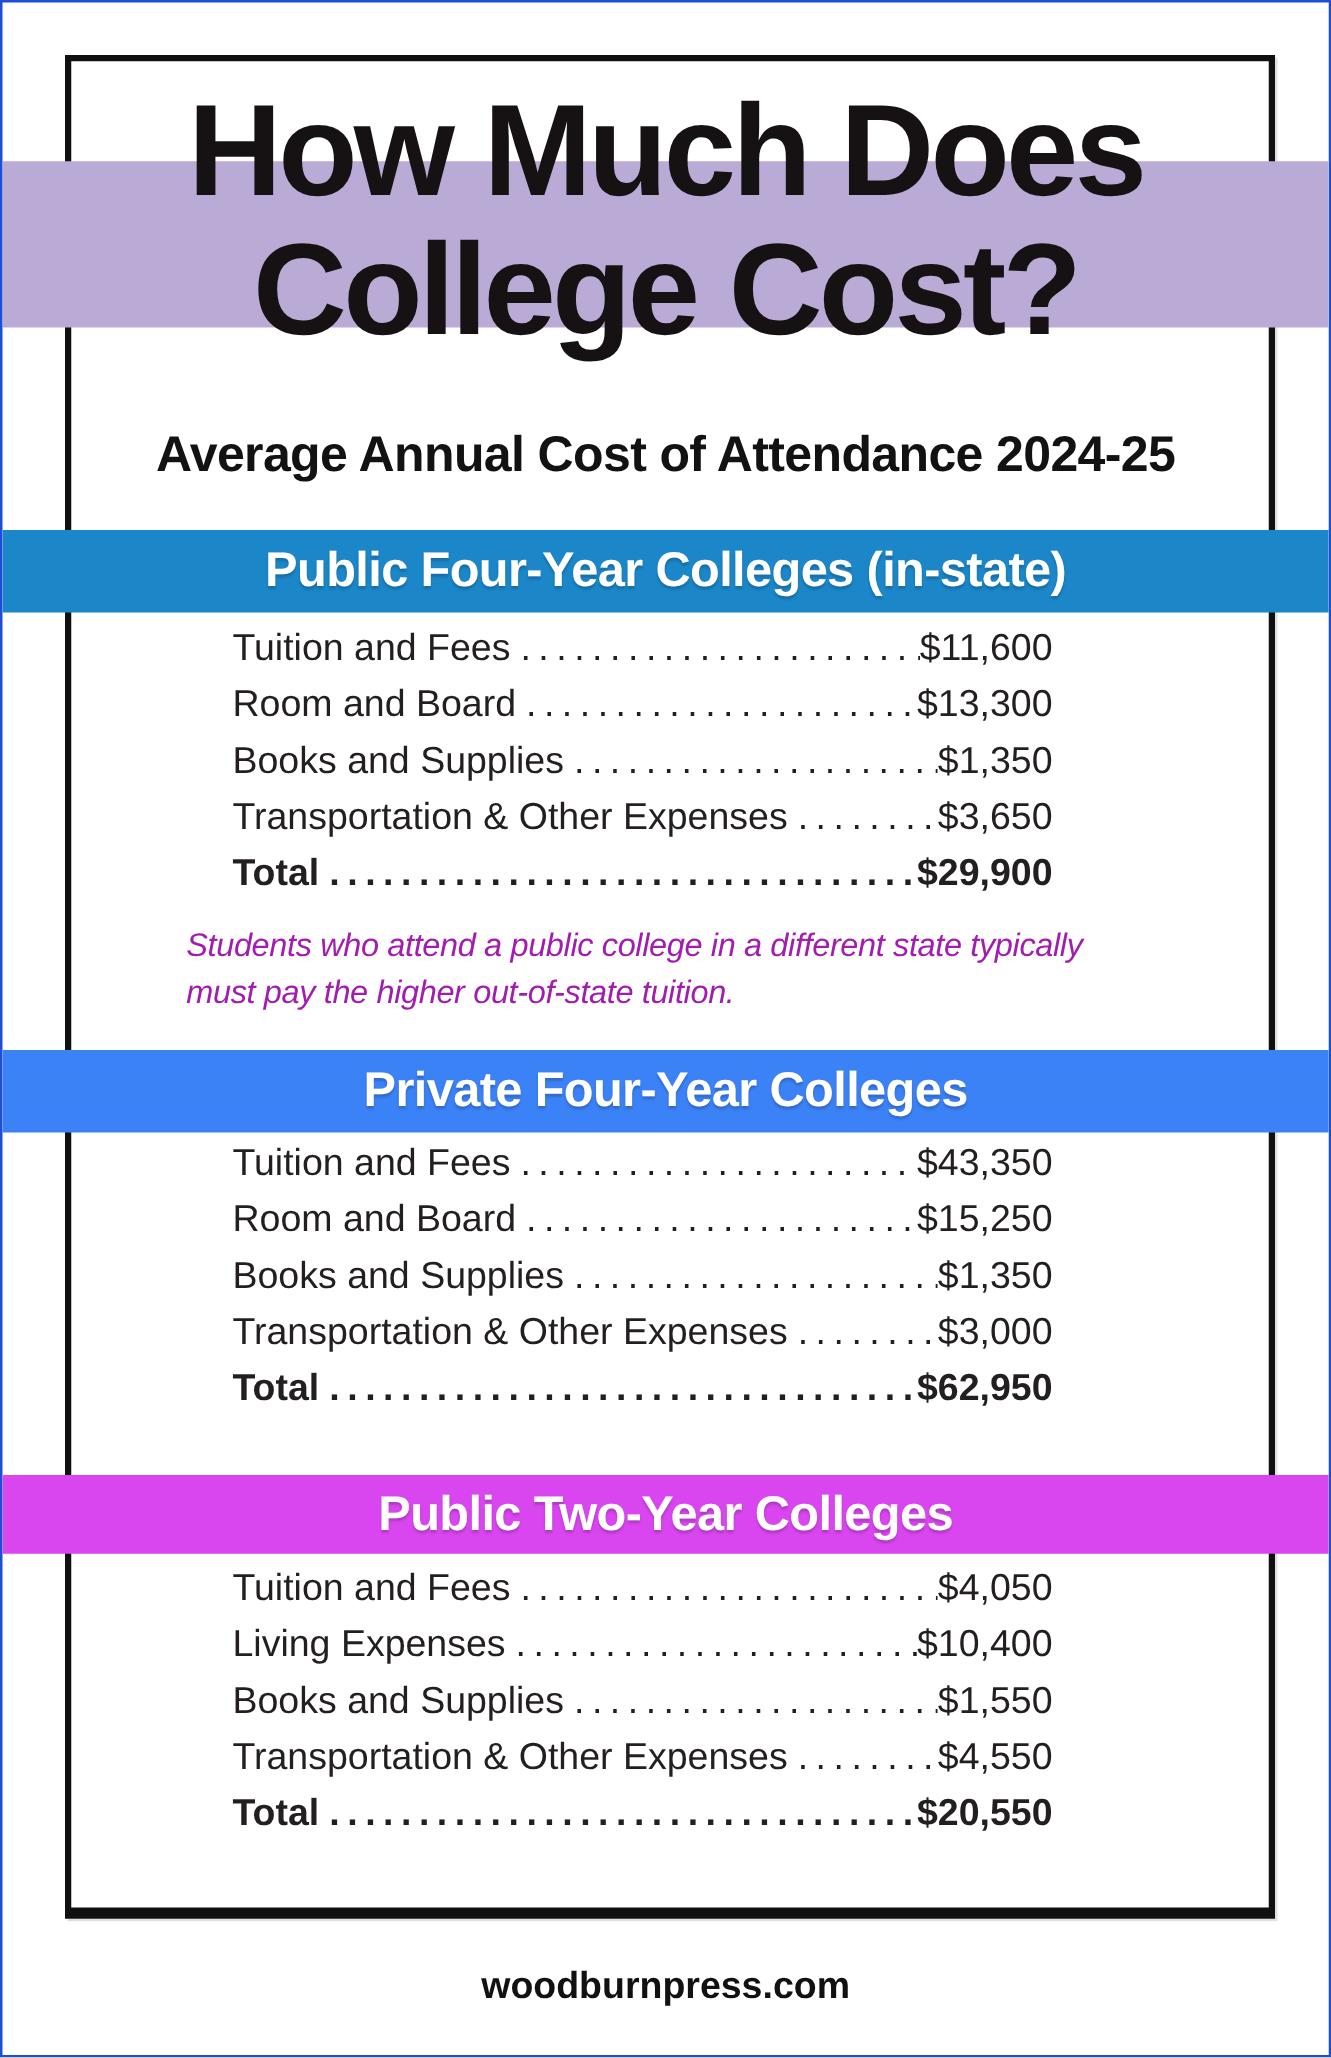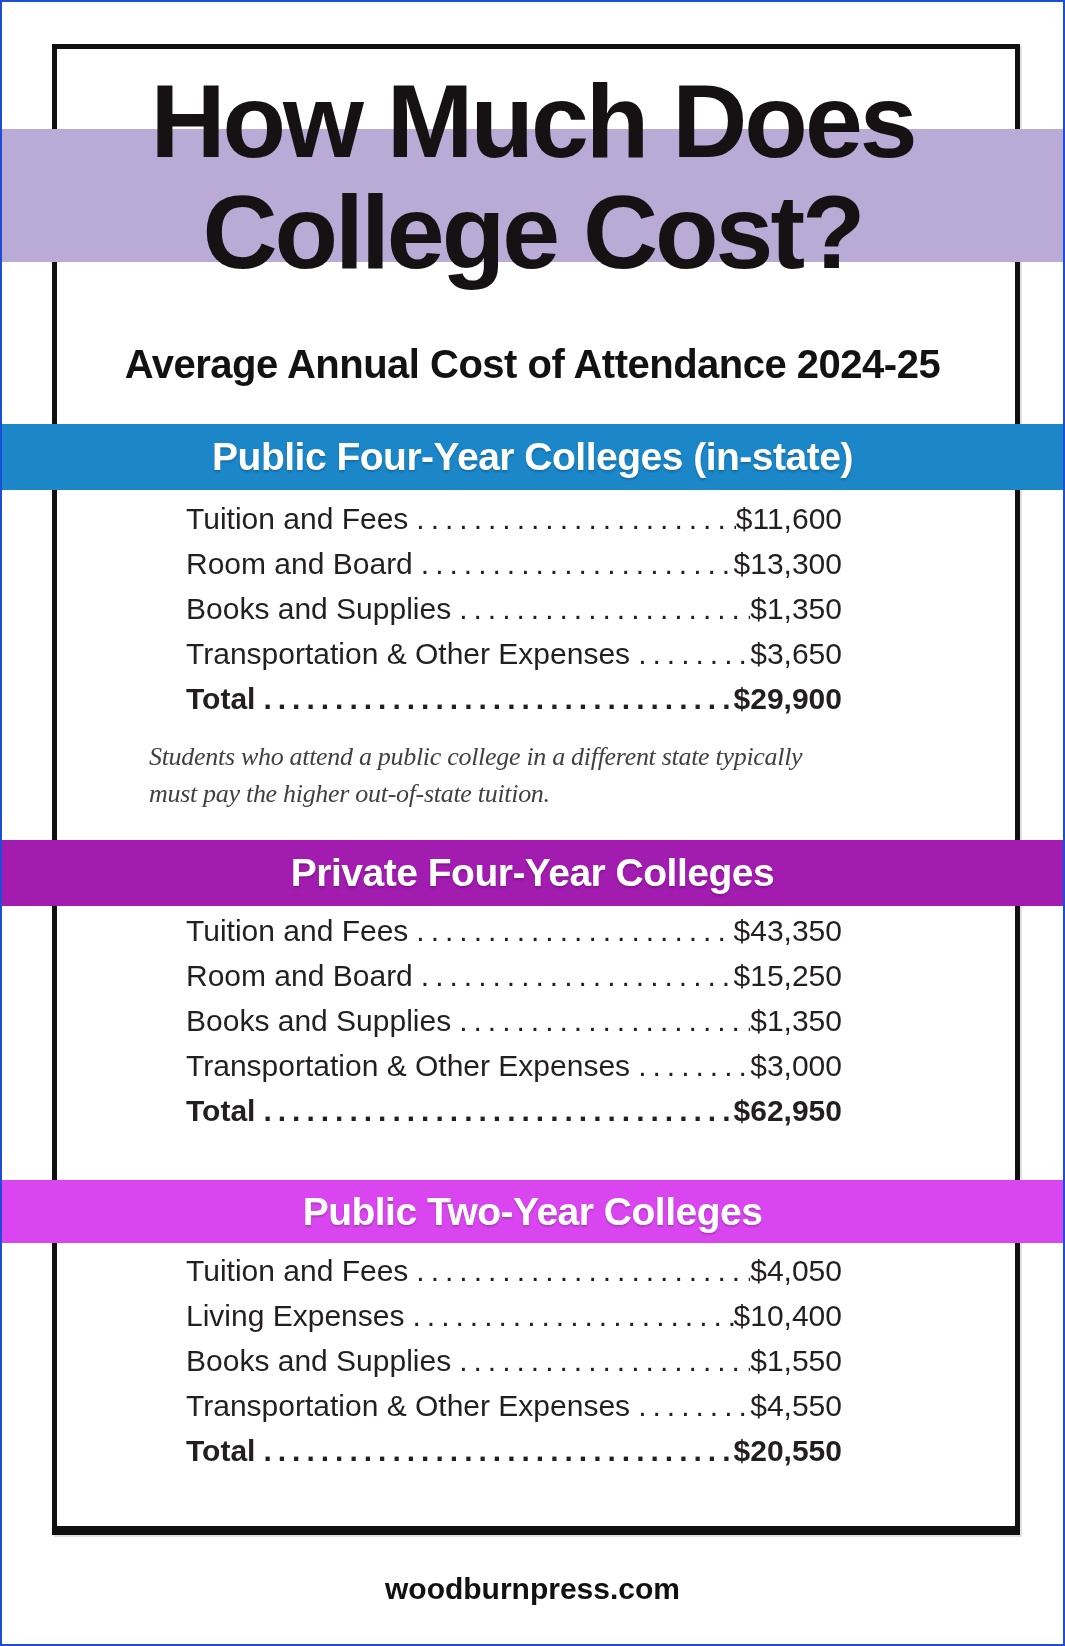--- a/index.html
+++ b/index.html
@@ -100,22 +100,21 @@
   .row.total { font-weight: bold; }
 
   .note {
     position: absolute;
     left: 147px; top: 736px;
     width: 800px;
     font-style: italic;
     font-size: 26px;
     line-height: 37px;
     letter-spacing: -0.3px;
-    color: #404040;
-    font-family: Liberation Serif, serif;
+    color: #a21caf;
   }
 
   .footer {
     position: absolute;
     left: 0; top: 1570px;
     width: 100%;
     text-align: center;
     font-weight: bold;
     font-size: 30px;
     color: #111111;
@@ -165,21 +164,21 @@
       <span class="dots">................................................................................</span>
       <span class="val">$29,900</span>
     </div>
   </div>
 
   <p class="note">
     <span>Students who attend a public college in a different state typically</span><br>
     <span>must pay the higher out-of-state tuition.</span>
   </p>
 
-  <div class="banner banner-2" style="background-color: #a21caf;">Private Four-Year Colleges</div>
+  <div class="banner banner-2" style="background-color: #3b82f6;">Private Four-Year Colleges</div>
 
   <div class="rows rows-2">
     <div class="row">
       <span class="lbl">Tuition and Fees</span>
       <span class="dots">................................................................................</span>
       <span class="val">$43,350</span>
     </div>
     <div class="row">
       <span class="lbl">Room and Board</span>
       <span class="dots">................................................................................</span>

